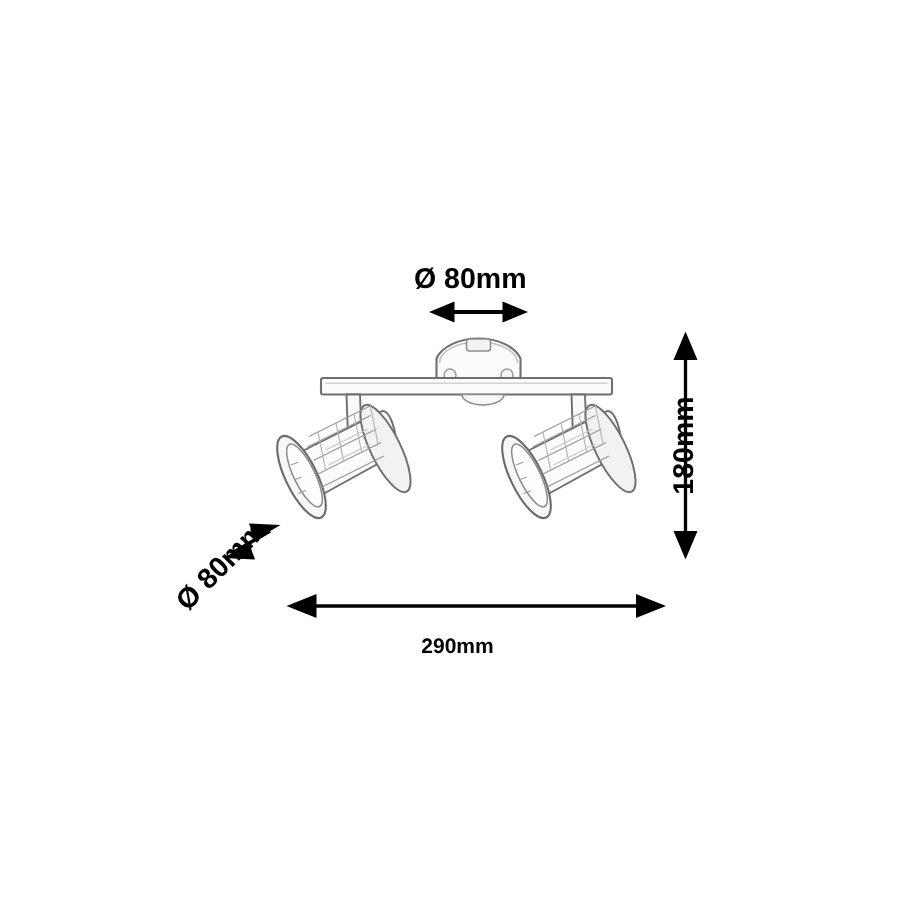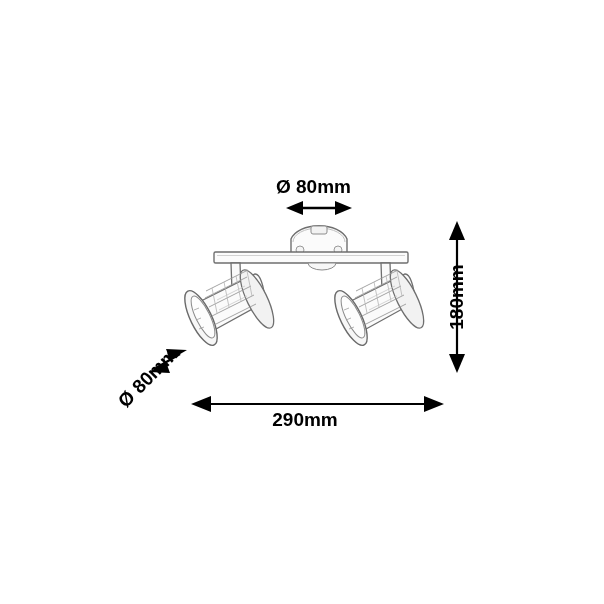--- a/index.html
+++ b/index.html
@@ -38,22 +38,22 @@
   }
   #label-height-right {
     left: 457px;
     top: 297px;
     font-size: 19px;
     transform: translate(-50%, -50%) rotate(-90deg);
     transform-origin: center center;
   }
   #label-width-bottom {
     left: 305px;
-    top: 420px;
-    font-size: 19px;
+    top: 430px;
+    font-size: 14px;
     transform: translate(-50%, -50%);
   }
   #label-diameter-left {
     left: 148px;
     top: 378px;
     font-size: 19px;
     transform: translate(-50%, -50%) rotate(-45deg);
     transform-origin: center center;
   }
 </style>

